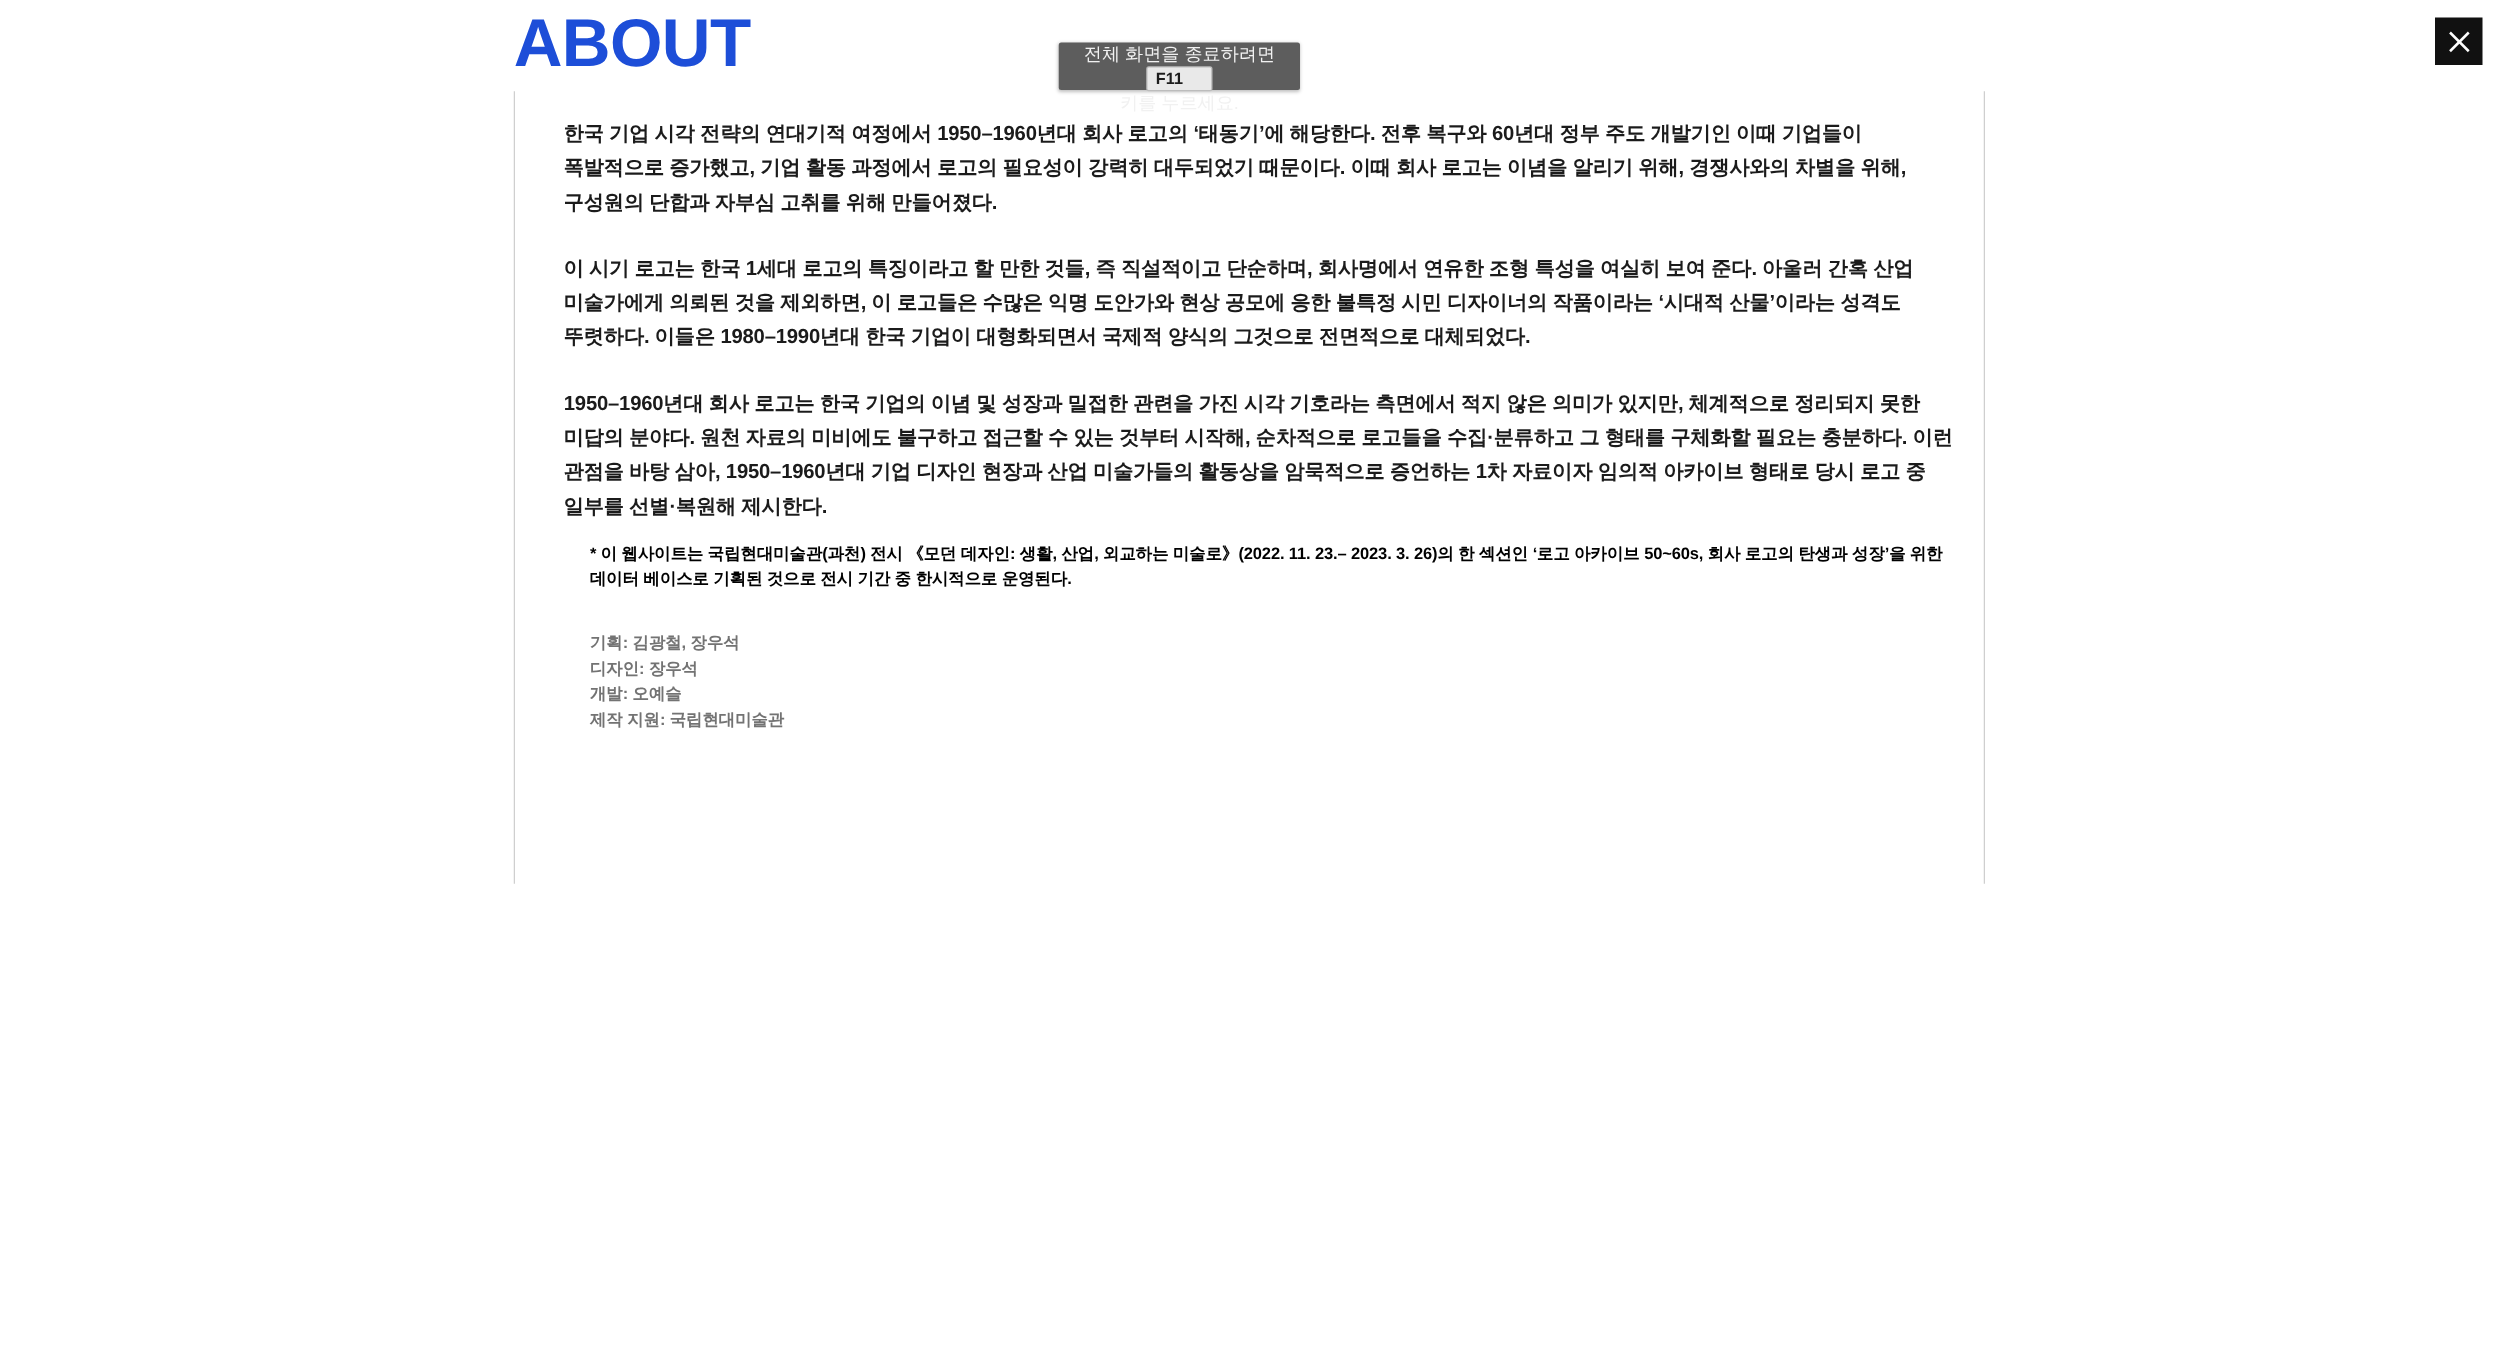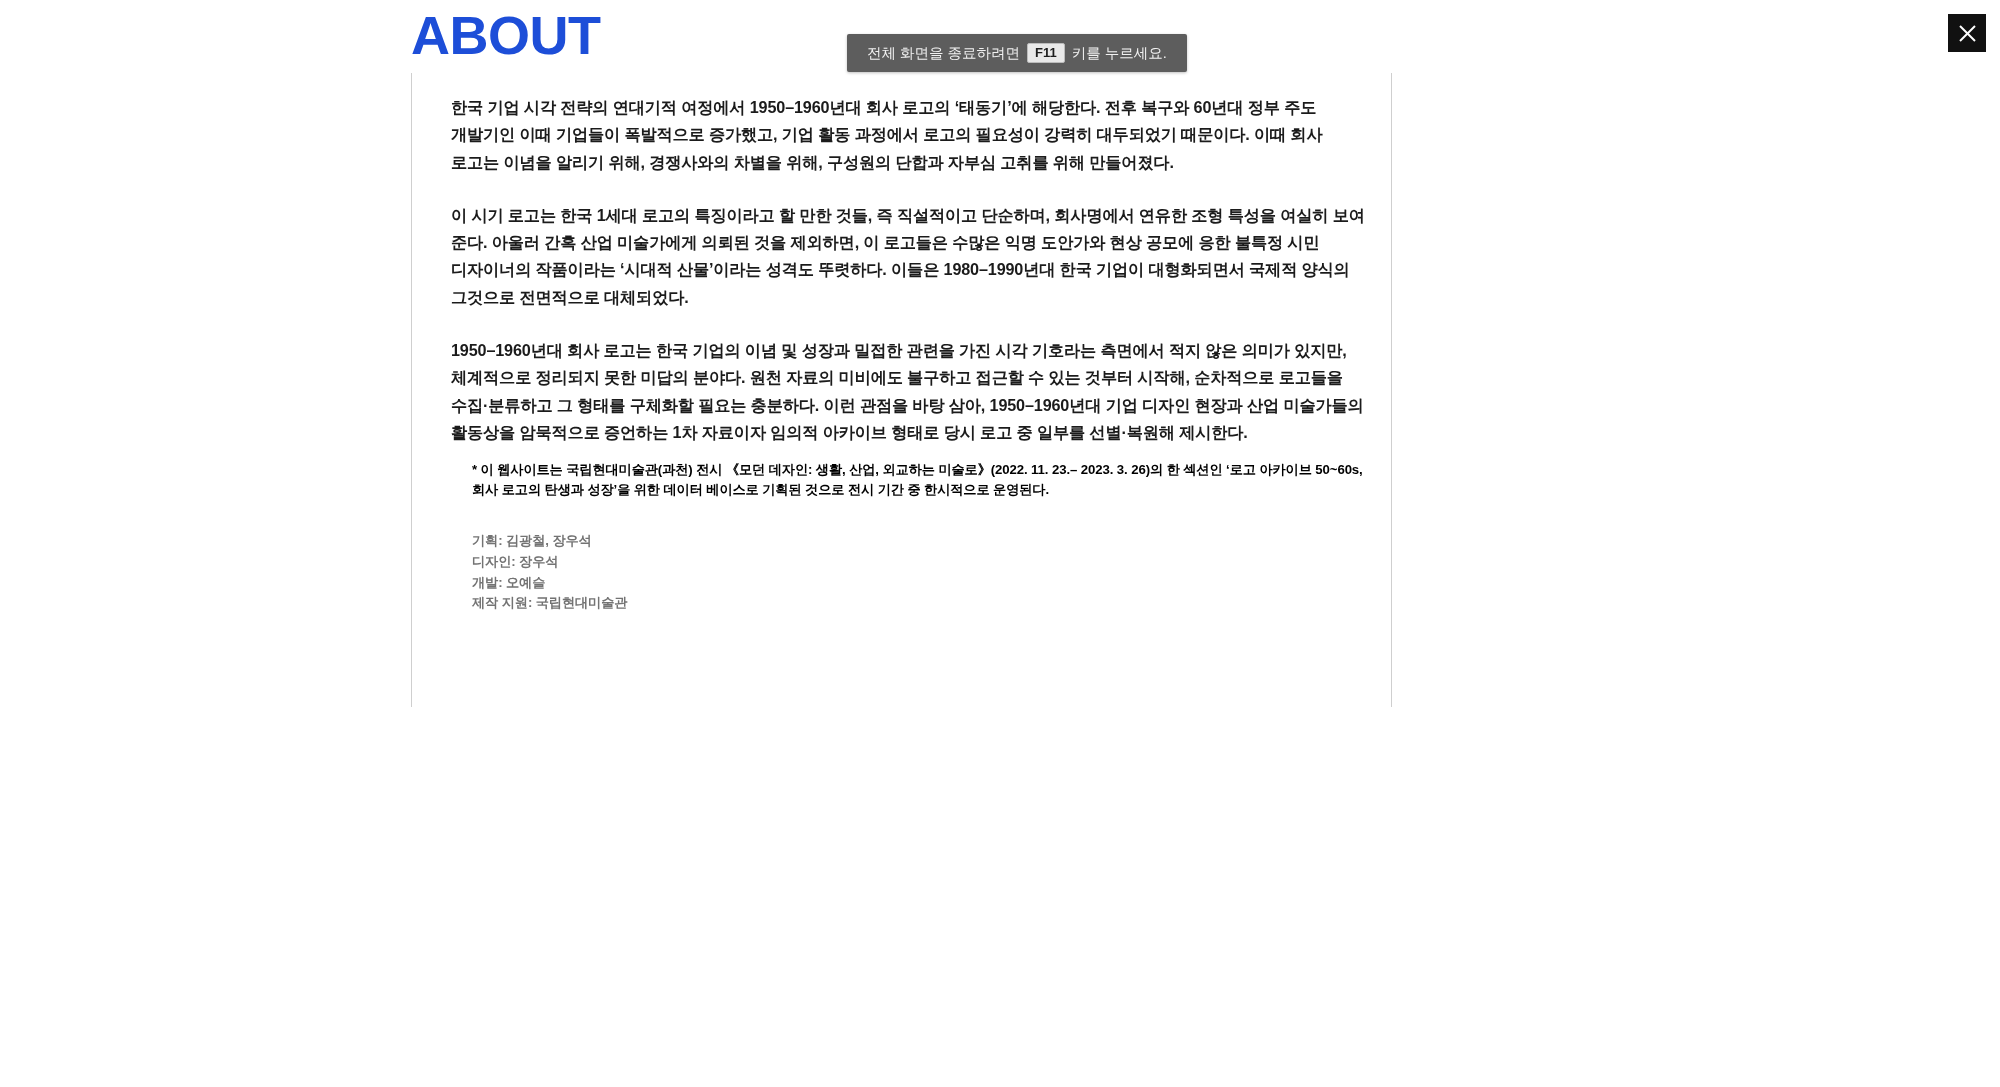--- a/index.html
+++ b/index.html
@@ -43,28 +43,29 @@
     height: 38px;
     background: #5d5d5d;
     color: #f1f1f1;
     display: flex;
     align-items: center;
     padding: 0 20px;
     font-size: 14.5px;
     border-radius: 2px;
     box-shadow: 0 1px 3px rgba(0,0,0,0.25);
     white-space: nowrap;
+    flex-direction: column;
   }
   .fs-toast .key {
     display: inline-block;
     background: #e9e9e9;
     color: #1d1d1d;
     border: 1px solid #bcbcbc;
     border-radius: 2px;
-    padding: 1px 7px 2px 7px;
+    padding: 1px 23px 2px 7px;
     margin: 0 7px;
     font-size: 13px;
     line-height: 15px;
     font-weight: 600;
     text-align: center;
   }
 
   
   .close-btn {
     position: absolute;
@@ -78,21 +79,21 @@
     justify-content: center;
     cursor: pointer;
   }
   .close-btn svg { display: block; }
 
   
   .content-frame {
     position: absolute;
     left: 411px;
     top: 73px;
-    width: 981px;
+    width: 1177px;
     height: 634px;
     border-left: 1px solid #cfcfcf;
     border-right: 1px solid #cfcfcf;
     box-sizing: border-box;
   }
 
   .content-inner {
     padding: 21px 23px 0 39px;
   }
 

